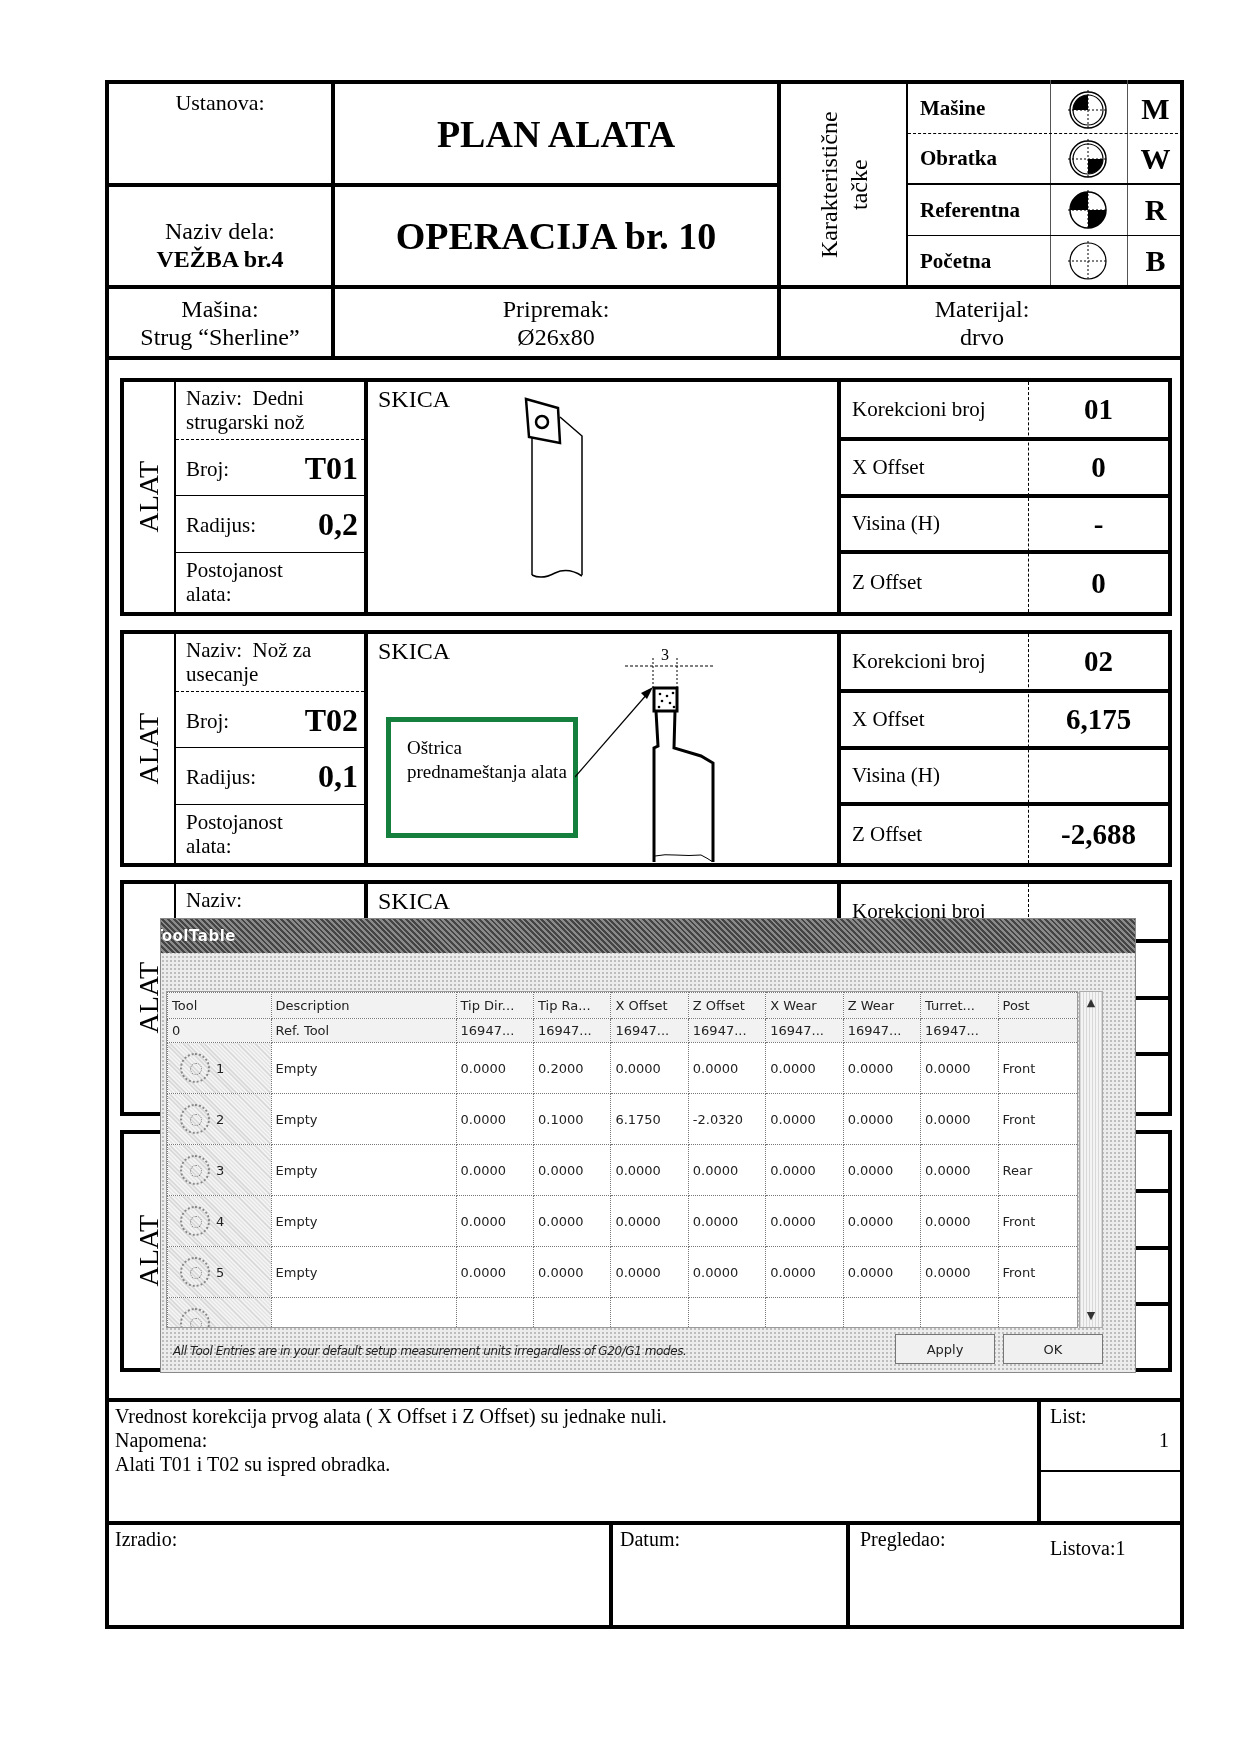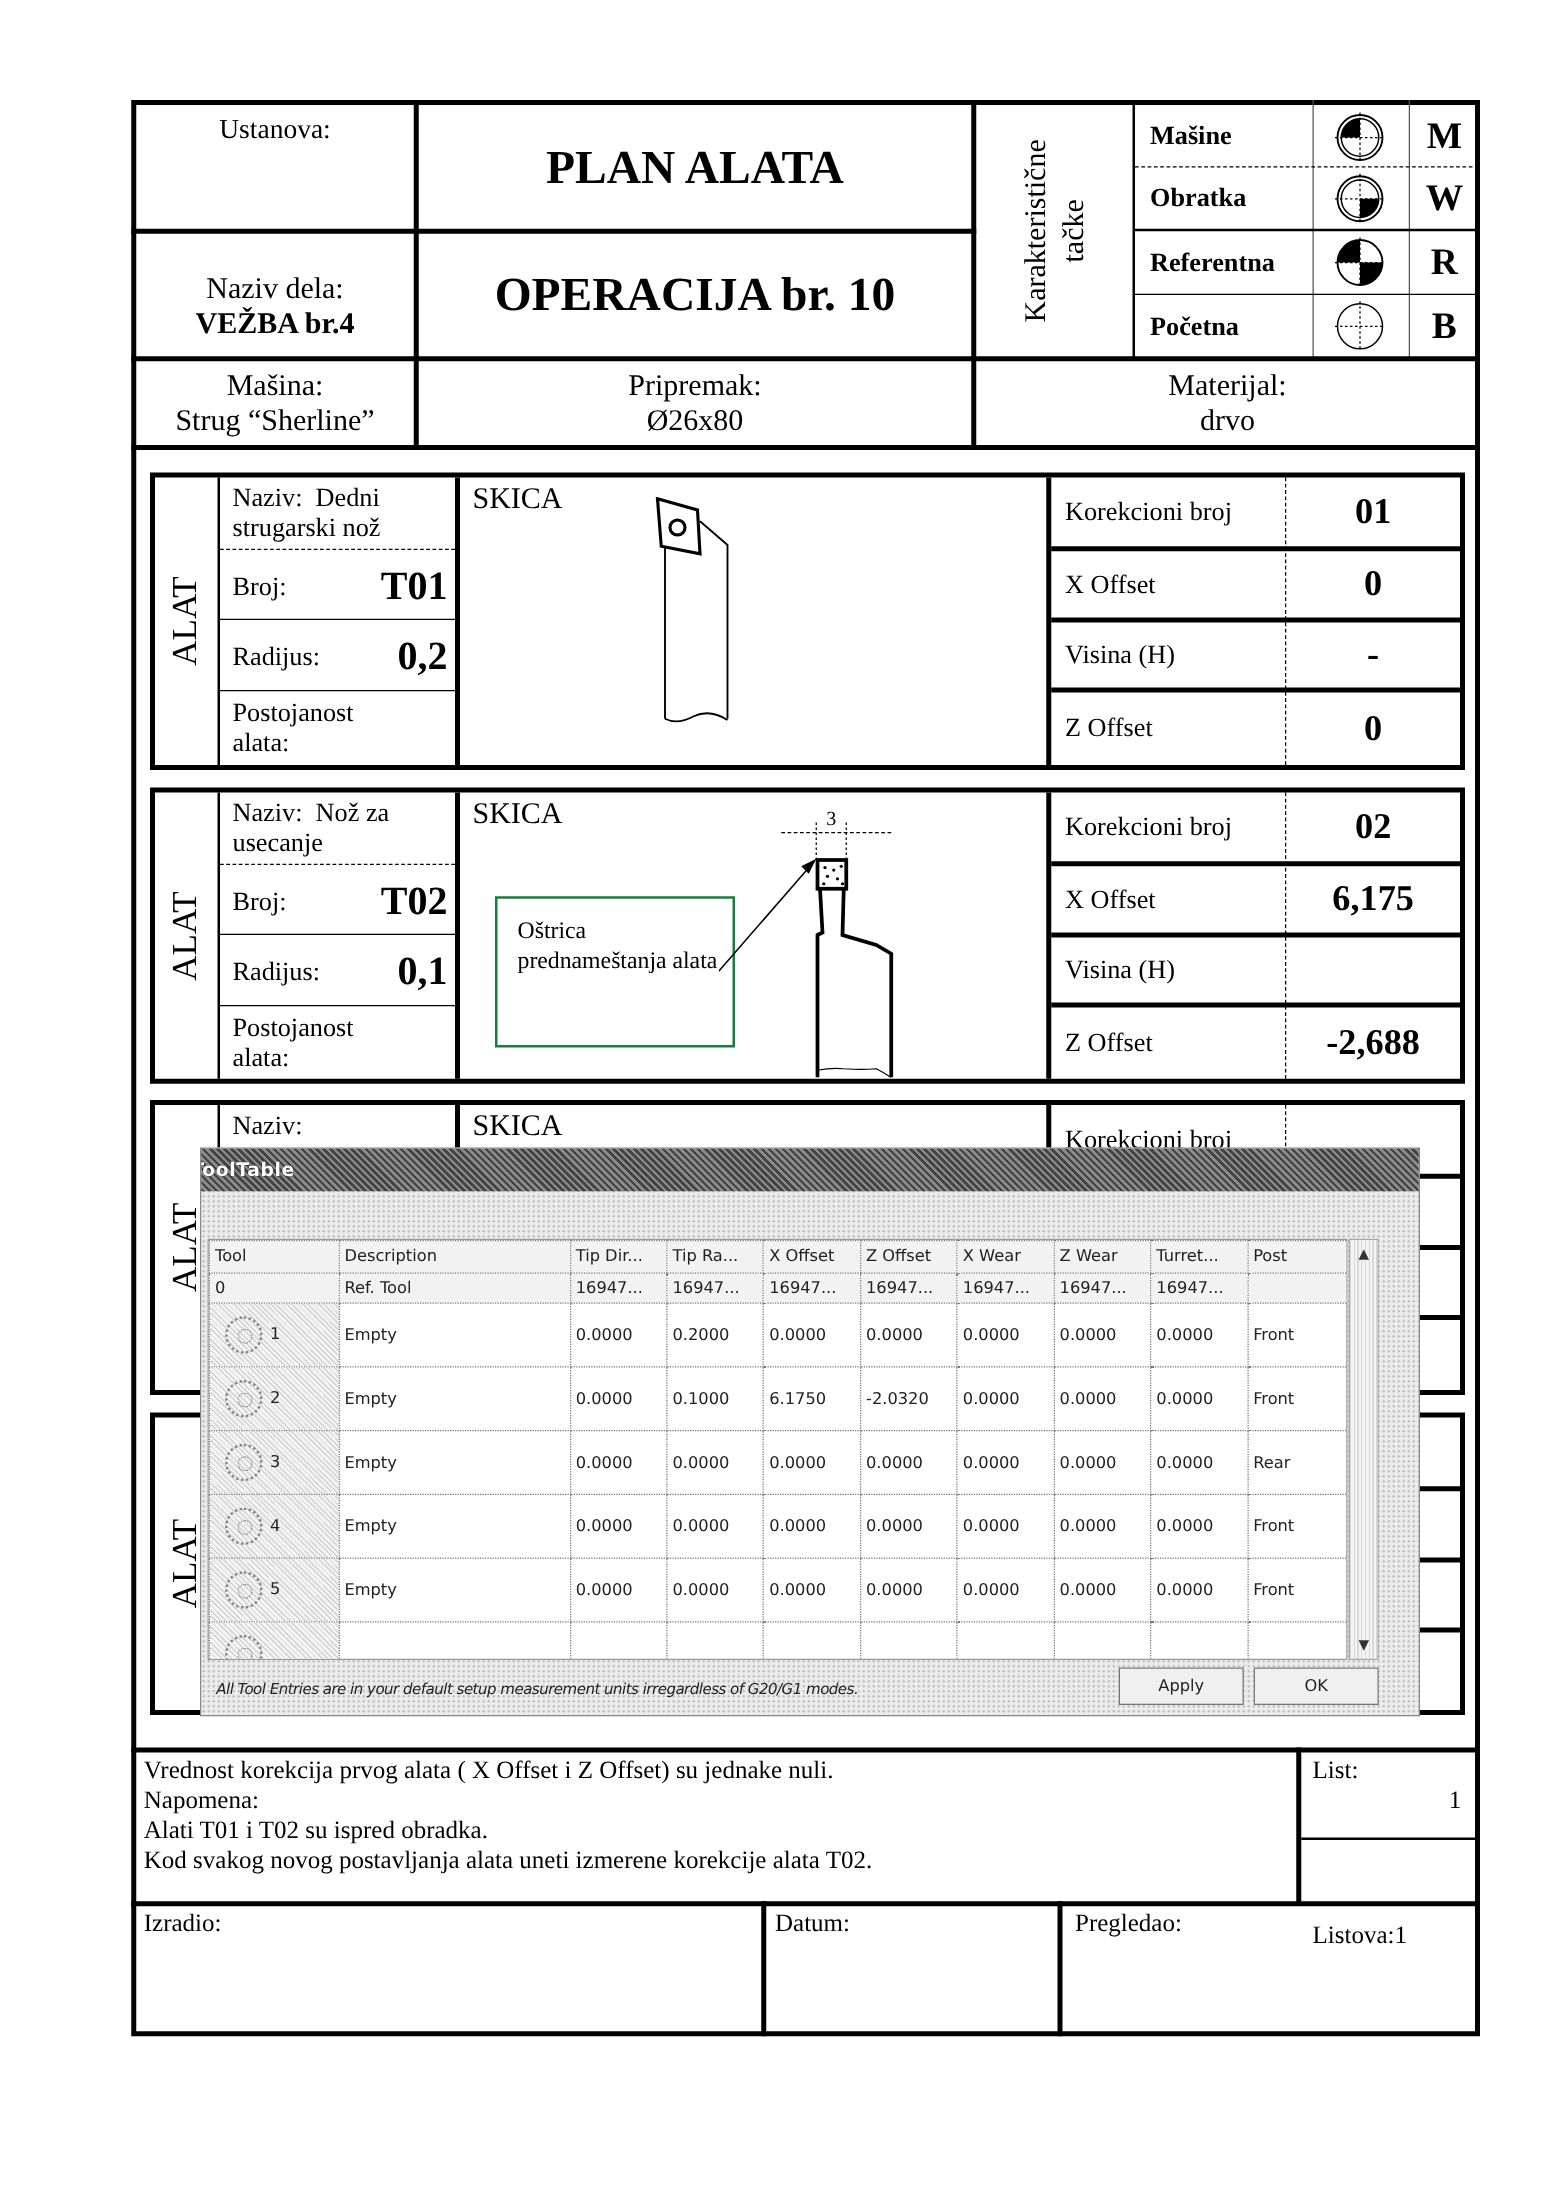--- a/index.html
+++ b/index.html
@@ -234,21 +234,21 @@
   </div>
   <div class="abs" style="left:62px; top:115px; width:172px; height:55px; display:flex; align-items:center; justify-content:space-between;">
     <span class="tool-label-l">Radijus:</span>
     <span class="tool-val">0,1</span>
   </div>
   <div class="abs tool-label-l" style="left:62px; top:176px; width:130px;">
     <span>Postojanost alata:</span>
   </div>
   <div class="abs" style="left:254px; top:4px; font-size:24px;">SKICA</div>
 
-  <div class="abs" style="left:272px; top:83px; width:192px; height:121px; border:2px solid #15803d; padding:14px 0 0 16px; font-size:19px; line-height:24px; background:#fff;">
+  <div class="abs" style="left:262px; top:83px; width:192px; height:121px; border:5px solid #15803d; padding:14px 0 0 16px; font-size:19px; line-height:24px; background:#fff;">
     <span>Oštrica prednameštanja alata</span>
   </div>
   <svg class="abs" style="left:451px; top:6px;" width="200" height="222" viewBox="0 0 200 222">
 
     <line x1="50" y1="26" x2="140" y2="26" stroke="#000" stroke-width="1" stroke-dasharray="3,2"></line>
     <line x1="78" y1="18" x2="78" y2="48" stroke="#000" stroke-width="1" stroke-dasharray="2,2"></line>
     <line x1="102" y1="18" x2="102" y2="48" stroke="#000" stroke-width="1" stroke-dasharray="2,2"></line>
     <text x="86" y="20" font-size="16" font-family="Liberation Serif, serif">3</text>
 
     <line x1="0" y1="137" x2="73" y2="53" stroke="#000" stroke-width="1.2"></line>
@@ -450,21 +450,20 @@
 
 <div class="hline" style="left:105px; top:1398px; width:1079px; height:4px;"></div>
 <div class="vline" style="left:1037px; top:1398px; width:4px; height:125px;"></div>
 <div class="hline" style="left:1041px; top:1470px; width:143px; height:2px;"></div>
 <div class="hline" style="left:105px; top:1521px; width:1079px; height:4px;"></div>
 
 <div class="abs note" style="left:115px; top:1404px; width:915px;">
   <div>Vrednost korekcija prvog alata ( X Offset i Z Offset) su jednake nuli.</div>
   <div>Napomena:</div>
   <div>Alati T01 i T02 su ispred obradka.</div>
-  <div>Kod svakog novog postavljanja alata uneti izmerene korekcije alata T02.</div>
 </div>
 <div class="abs note" style="left:1050px; top:1404px; width:125px; height:66px;">
   <div>List:</div>
   <div style="text-align:right; padding-right:6px;">1</div>
 </div>
 <div class="abs note" style="left:1050px; top:1536px; width:125px; display:flex; justify-content:flex-start;">
   <span>Listova:</span>
   <span style="padding-right:6px;">1</span>
 </div>
 

